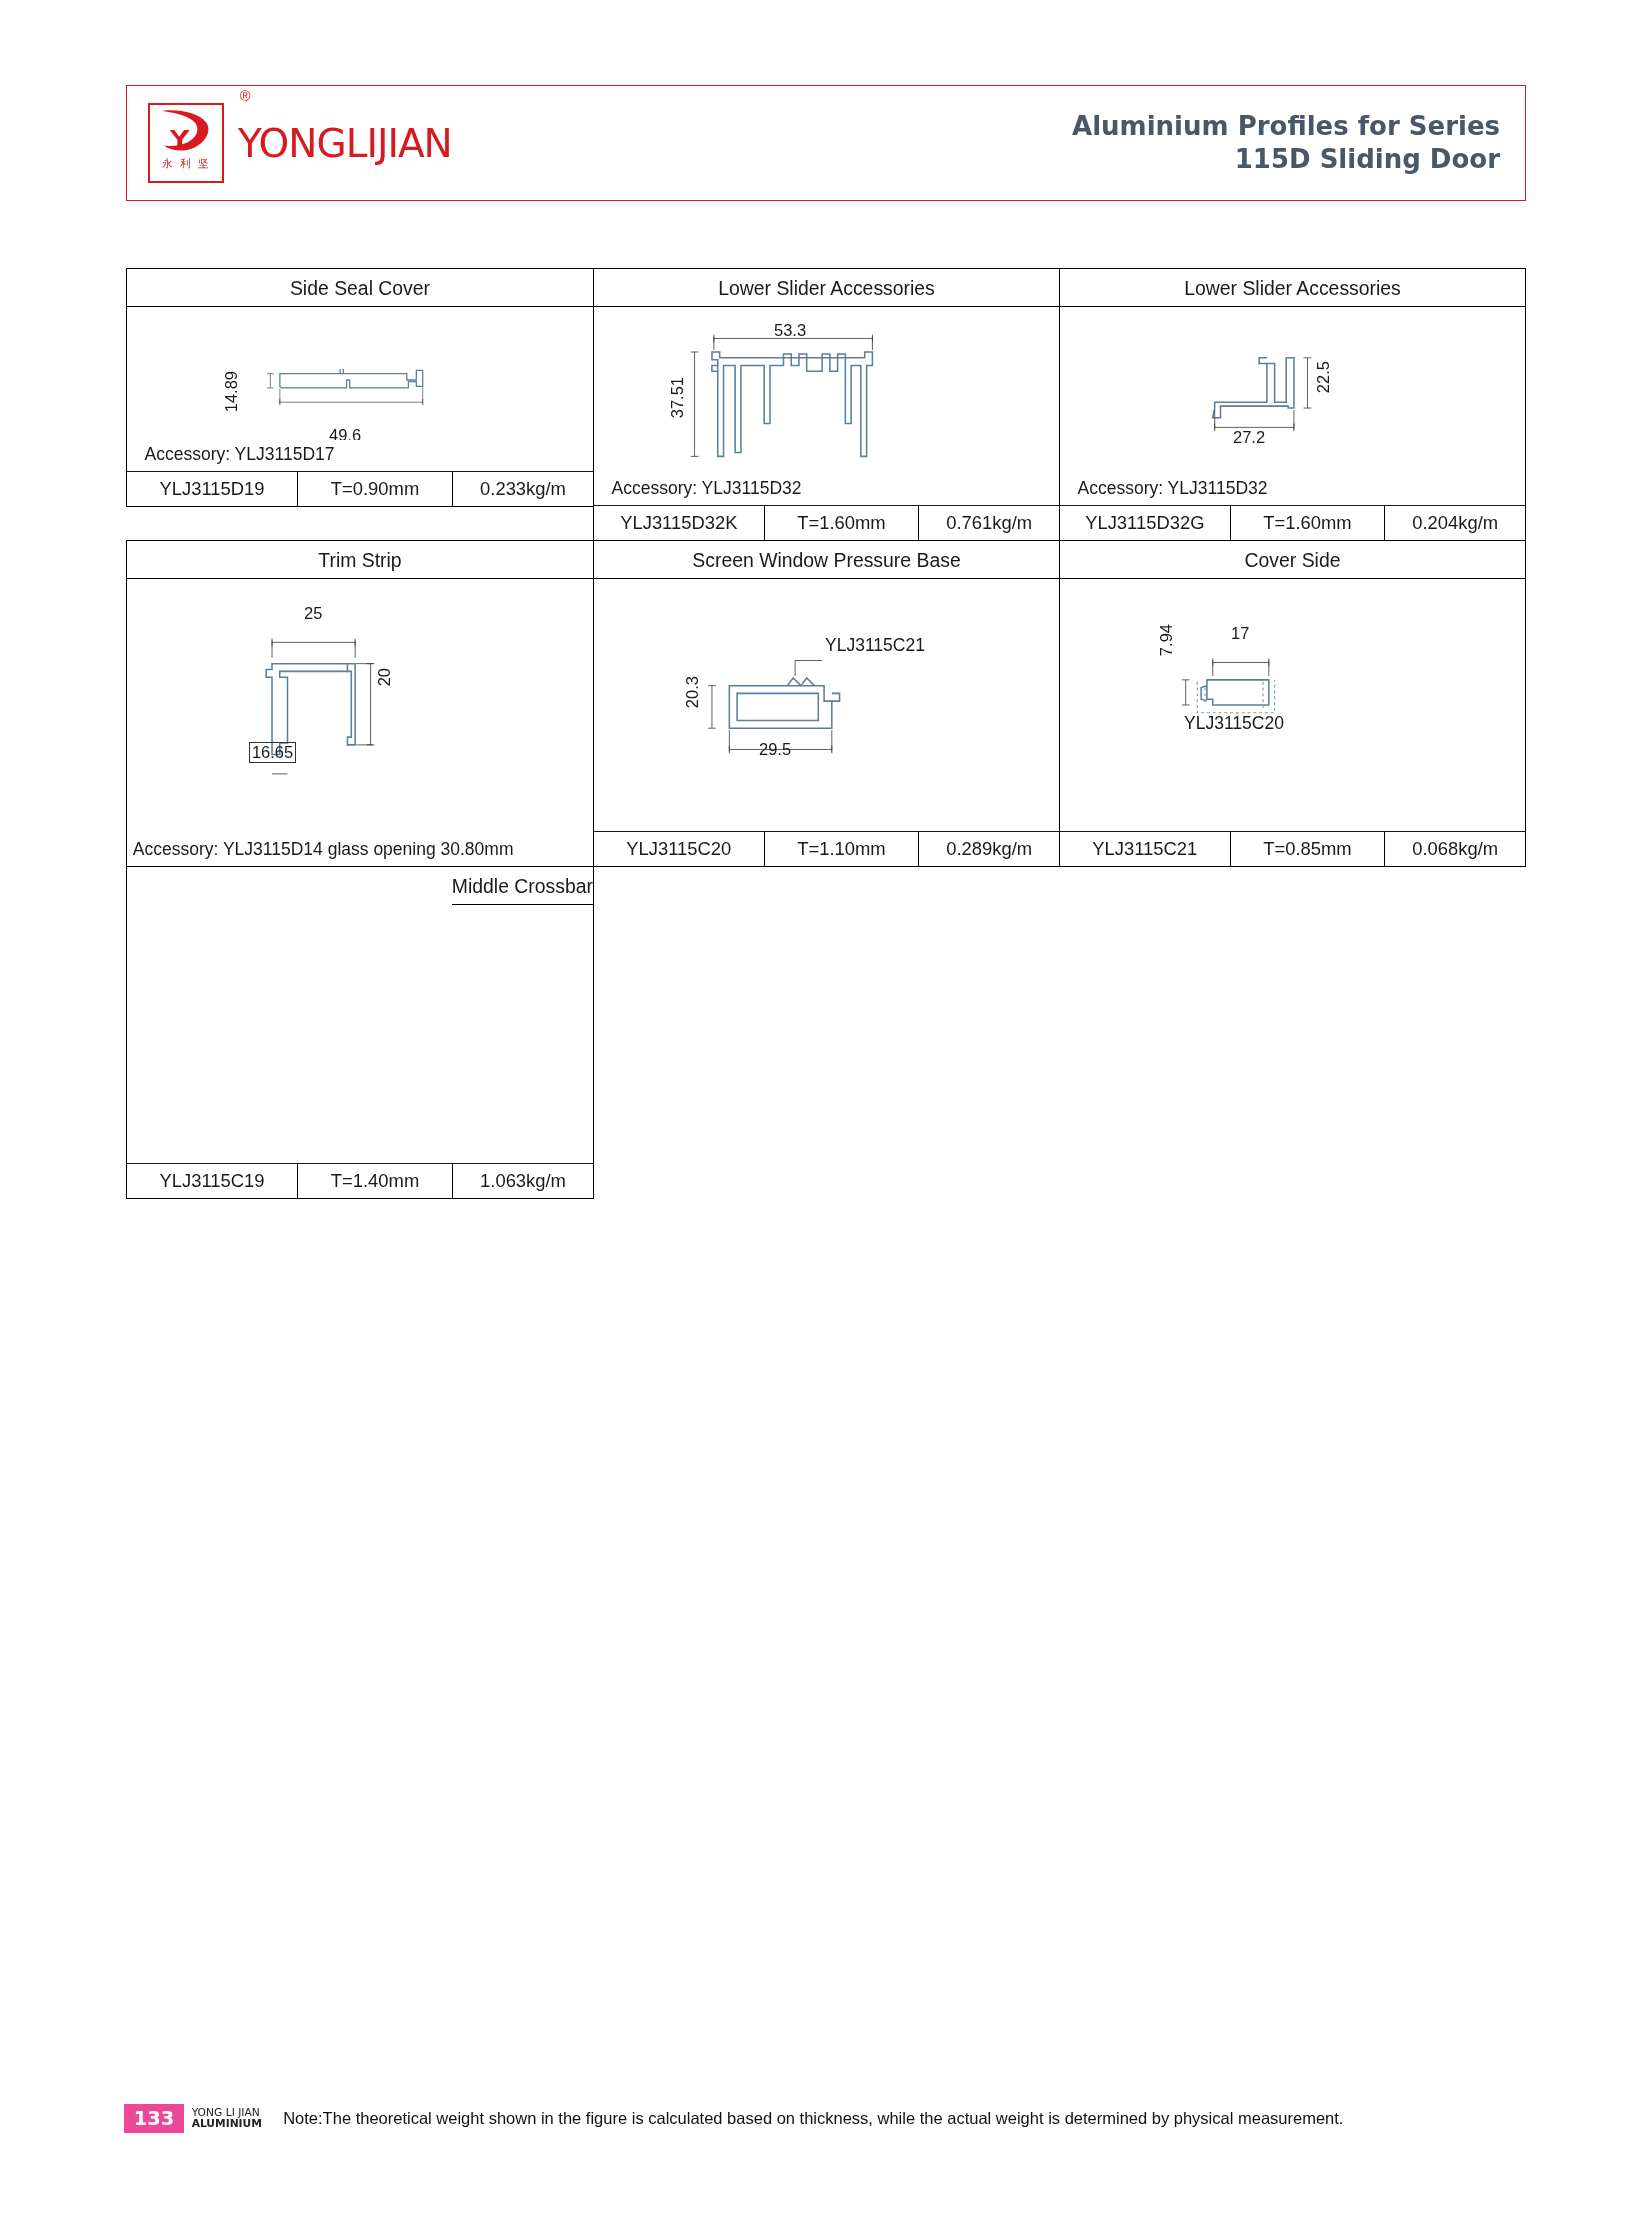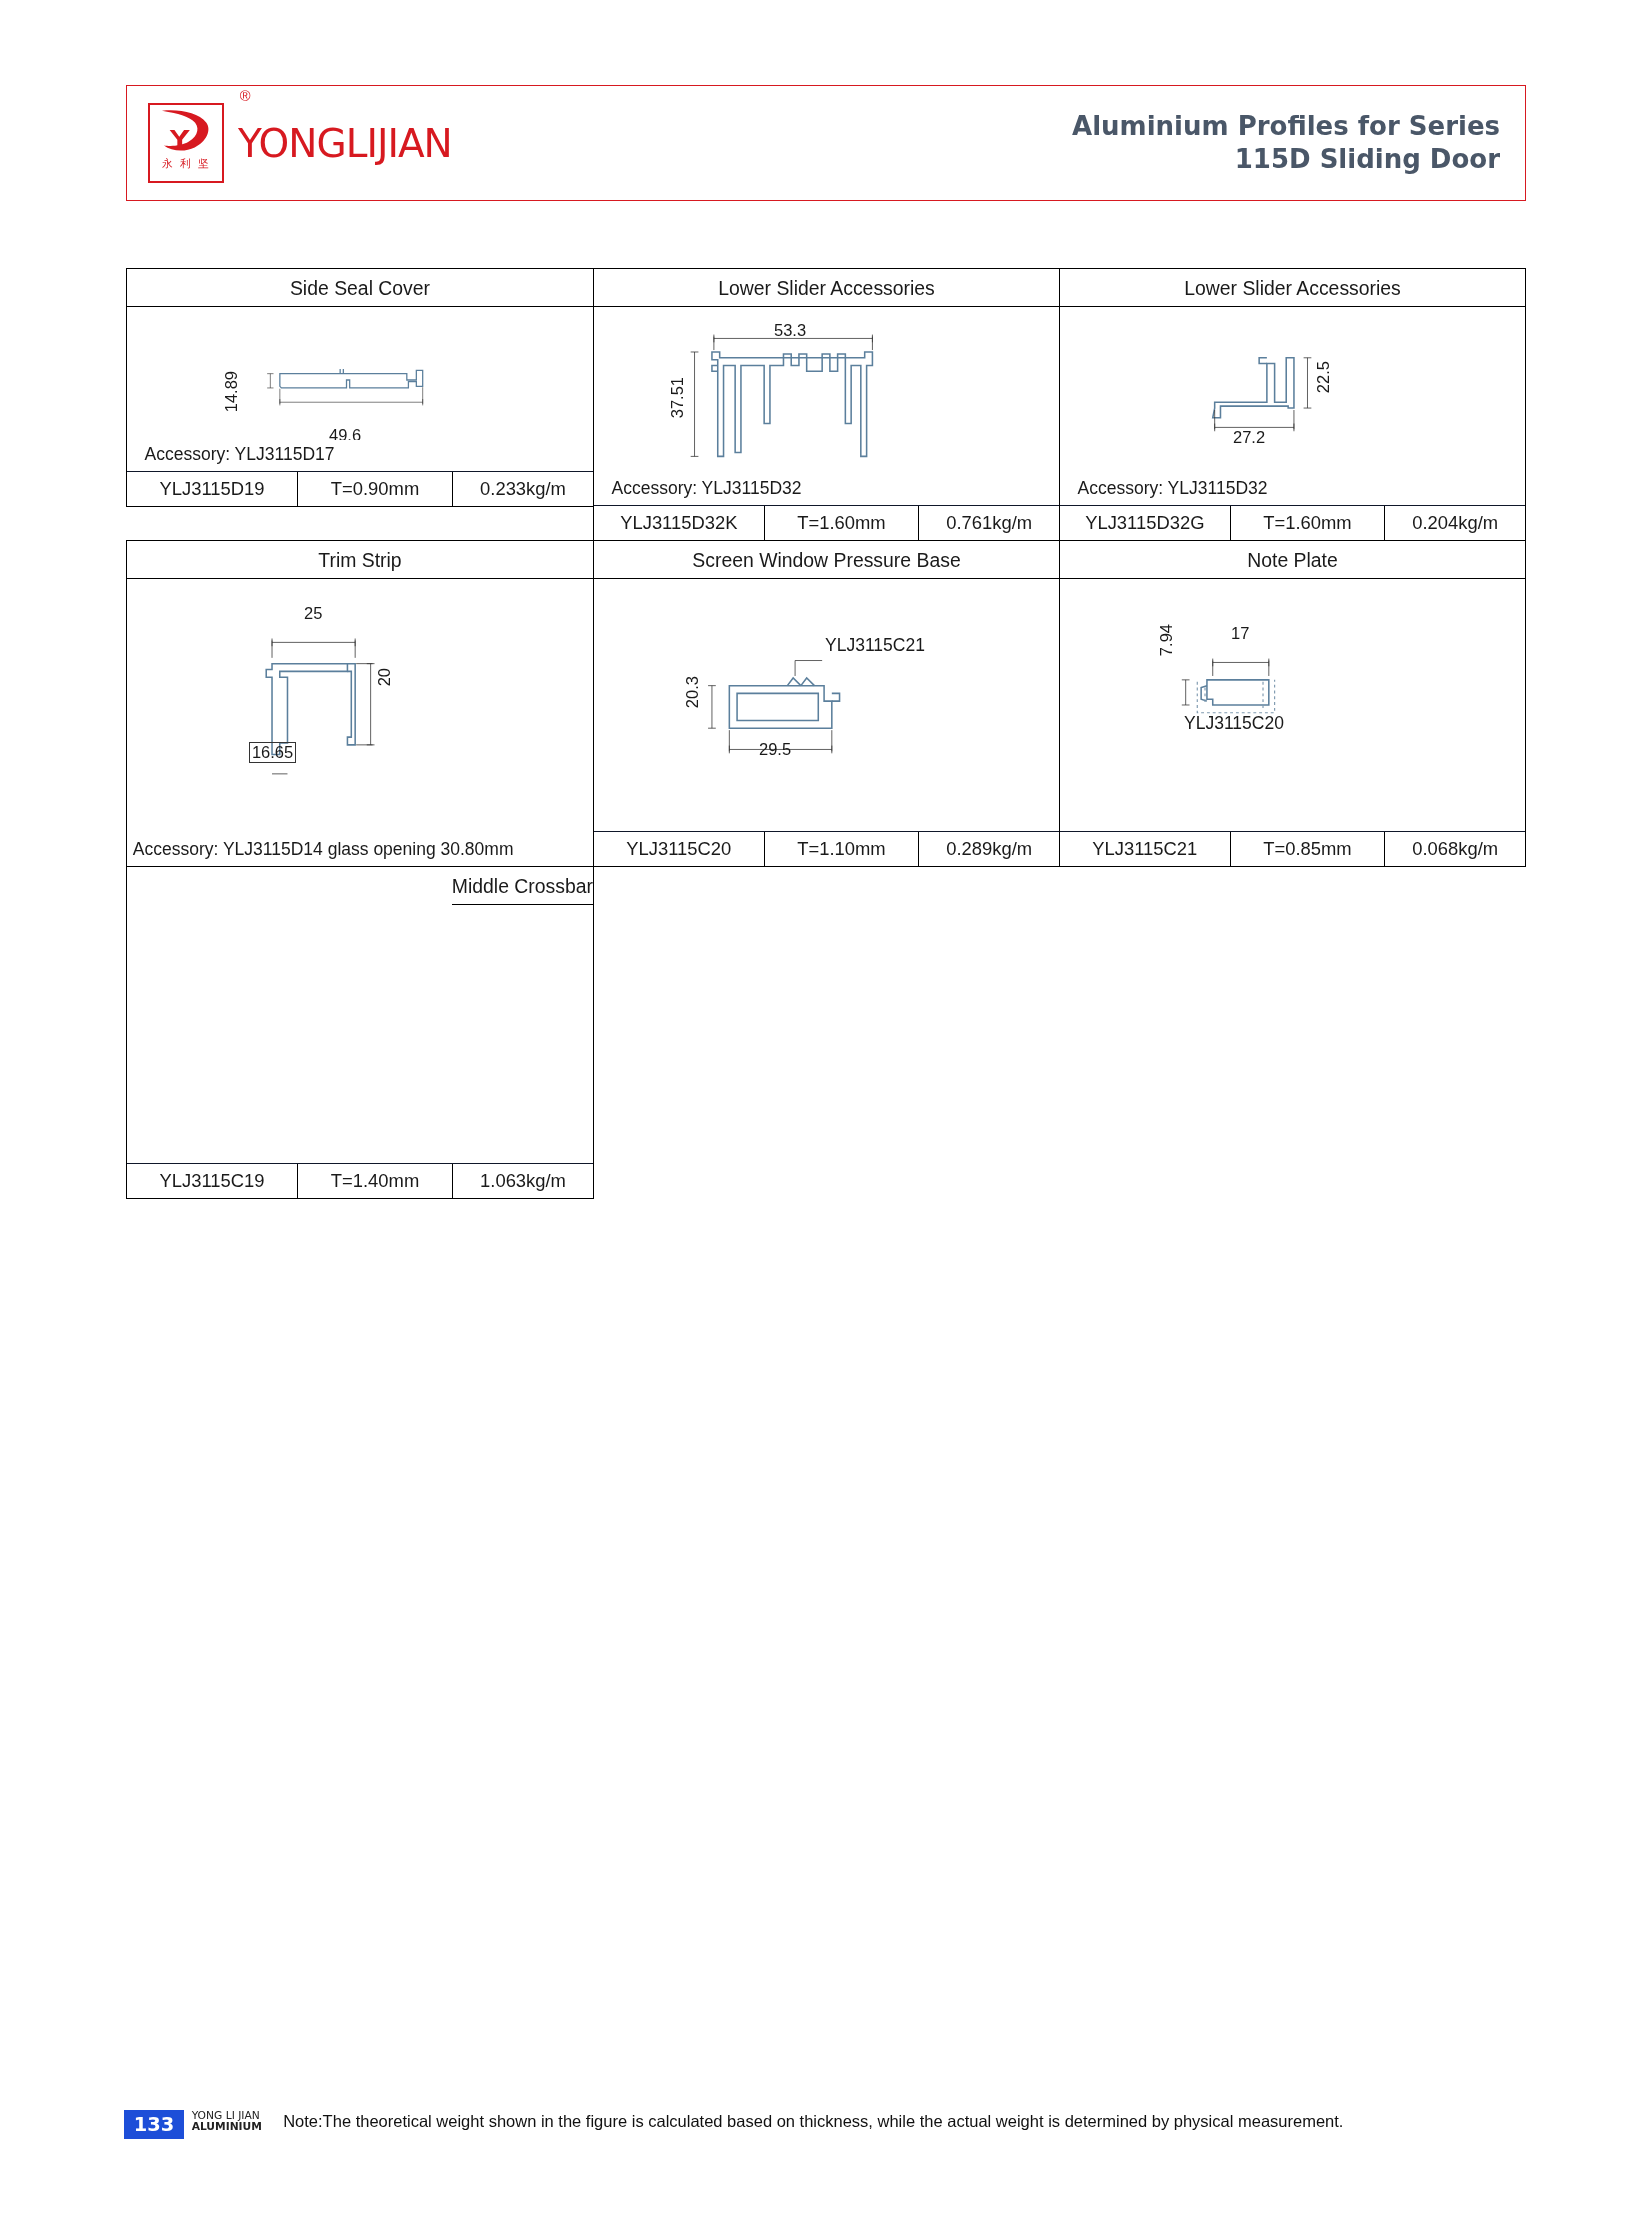--- a/index.html
+++ b/index.html
@@ -180,28 +180,27 @@
   
   .footer {
     position: absolute;
     left: 124px;
     top: 2104px;
     width: 1403px;
     display: flex;
     align-items: center;
   }
   .pagenum {
-    background: #1d4ed8;
+    background: #ec4899;
     color: #fff;
     font-size: 19.4px;
     font-weight: bold;
     padding: 2.9px 9.7px;
     margin-right: 7.8px;
     font-family: "DejaVu Sans", sans-serif;
-    margin-top: 6px;
   }
   .footer-brand {
     font-size: 10.7px;
     line-height: 11.6px;
     color: #222;
     margin-right: 21.3px;
     font-family: "DejaVu Sans", sans-serif;
   }
   .footer-brand b { font-weight: bold; }
   .footer-note {
@@ -364,21 +363,21 @@
         </div>
         <div class="cell-accessory"></div>
         <div class="spec-row">
           <div class="spec-cell sc-code">YLJ3115C20</div>
           <div class="spec-cell sc-th">T=1.10mm</div>
           <div class="spec-cell sc-wt">0.289kg/m</div>
         </div>
       </div>
 
       <div class="cell w3c" style="height:327px;">
-        <div class="cell-title">Note Plate</div>
+        <div class="cell-title">Cover Side</div>
         <div class="cell-figure">
           <svg class="fig" viewBox="0 0 481 222" xmlns="http://www.w3.org/2000/svg">
             <g stroke="#5b7f9c" stroke-width="1.6" fill="none">
               <path d="M152 90 L216 90 L216 116 L158 116 L158 110 L152 110 Z"></path>
               <path d="M152 96 L146 98 L146 110 L152 112"></path>
             </g>
             <g stroke="#7f9ab0" stroke-width="1.2" fill="none" stroke-dasharray="3 3">
               <path d="M142 92 L142 124 L222 124 L222 90"></path>
               <path d="M150 98 L150 116"></path>
               <path d="M210 92 L210 122"></path>

